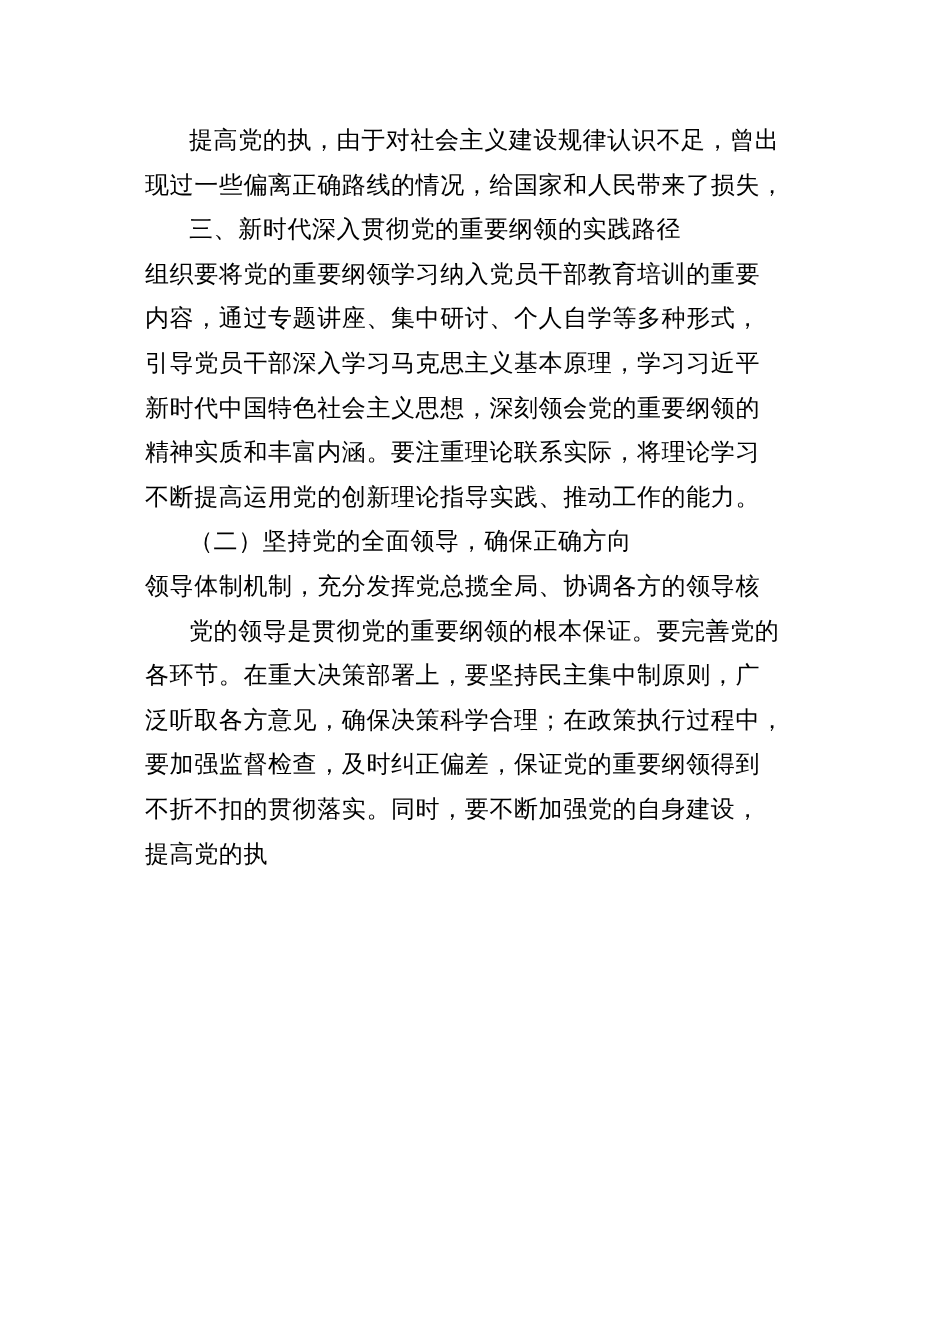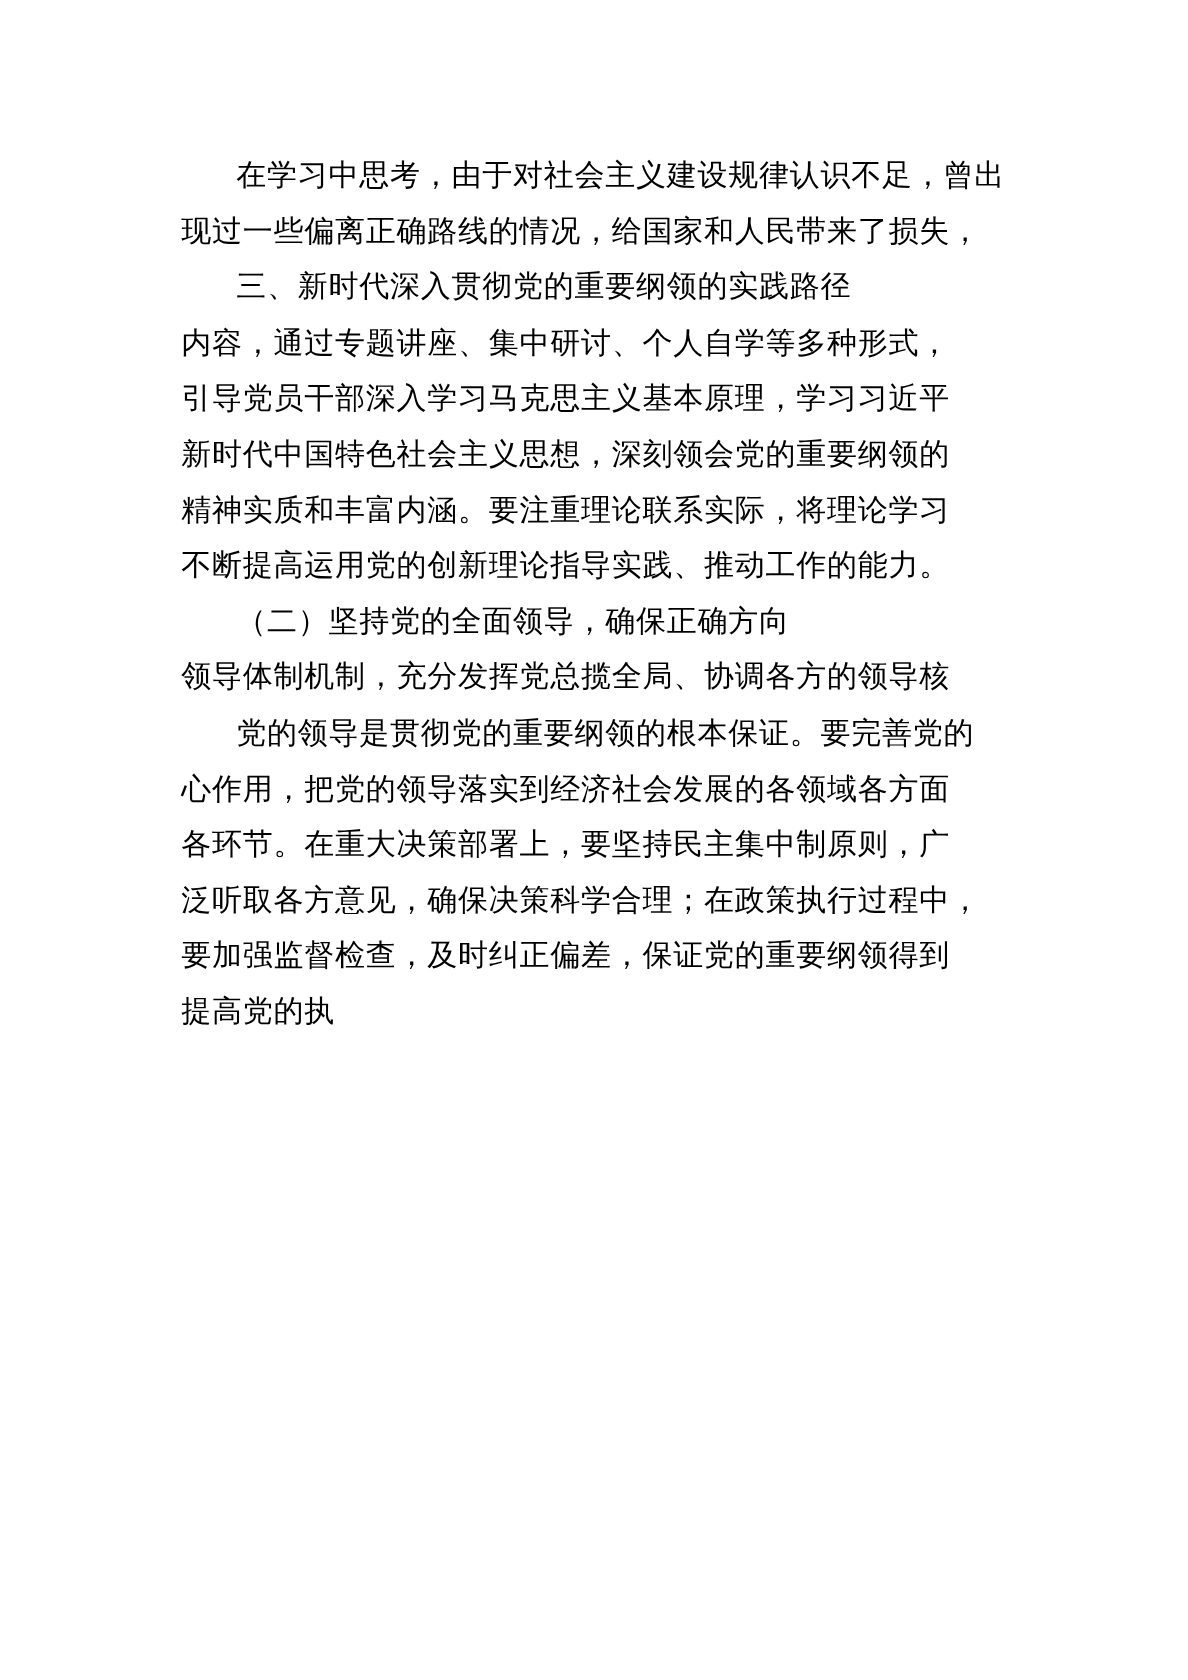--- a/index.html
+++ b/index.html
@@ -40,45 +40,46 @@
       padding-left: 44px;
     }
   </style>
 </head>
 <body>
 
 <div class="page">
   <div class="content">
 
     <div>
-      <div class="line indent">在学习中思考，由于对社会主义建设规律认识不足，曾出</div>
+      <div class="line indent">提高党的执，由于对社会主义建设规律认识不足，曾出</div>
       <div class="line">现过一些偏离正确路线的情况，给国家和人民带来了损失，</div>
     </div>
 
     <div>
       <div class="line indent">三、新时代深入贯彻党的重要纲领的实践路径</div>
     </div>
 
 
     <div>
+      <div class="line">组织要将党的重要纲领学习纳入党员干部教育培训的重要</div>
       <div class="line">内容，通过专题讲座、集中研讨、个人自学等多种形式，</div>
       <div class="line">引导党员干部深入学习马克思主义基本原理，学习习近平</div>
       <div class="line">新时代中国特色社会主义思想，深刻领会党的重要纲领的</div>
       <div class="line">精神实质和丰富内涵。要注重理论联系实际，将理论学习</div>
       <div class="line">不断提高运用党的创新理论指导实践、推动工作的能力。</div>
     </div>
 
     <div>
       <div class="line indent">（二）坚持党的全面领导，确保正确方向</div>
     </div>
 
     <div>
       <div class="line">领导体制机制，充分发挥党总揽全局、协调各方的领导核</div>
       <div class="line indent">党的领导是贯彻党的重要纲领的根本保证。要完善党的</div>
-      <div class="line">心作用，把党的领导落实到经济社会发展的各领域各方面</div>
       <div class="line">各环节。在重大决策部署上，要坚持民主集中制原则，广</div>
       <div class="line">泛听取各方意见，确保决策科学合理；在政策执行过程中，</div>
       <div class="line">要加强监督检查，及时纠正偏差，保证党的重要纲领得到</div>
+      <div class="line">不折不扣的贯彻落实。同时，要不断加强党的自身建设，</div>
       <div class="line">提高党的执</div>
     </div>
 
   </div>
 </div>
 
 </body></html>

